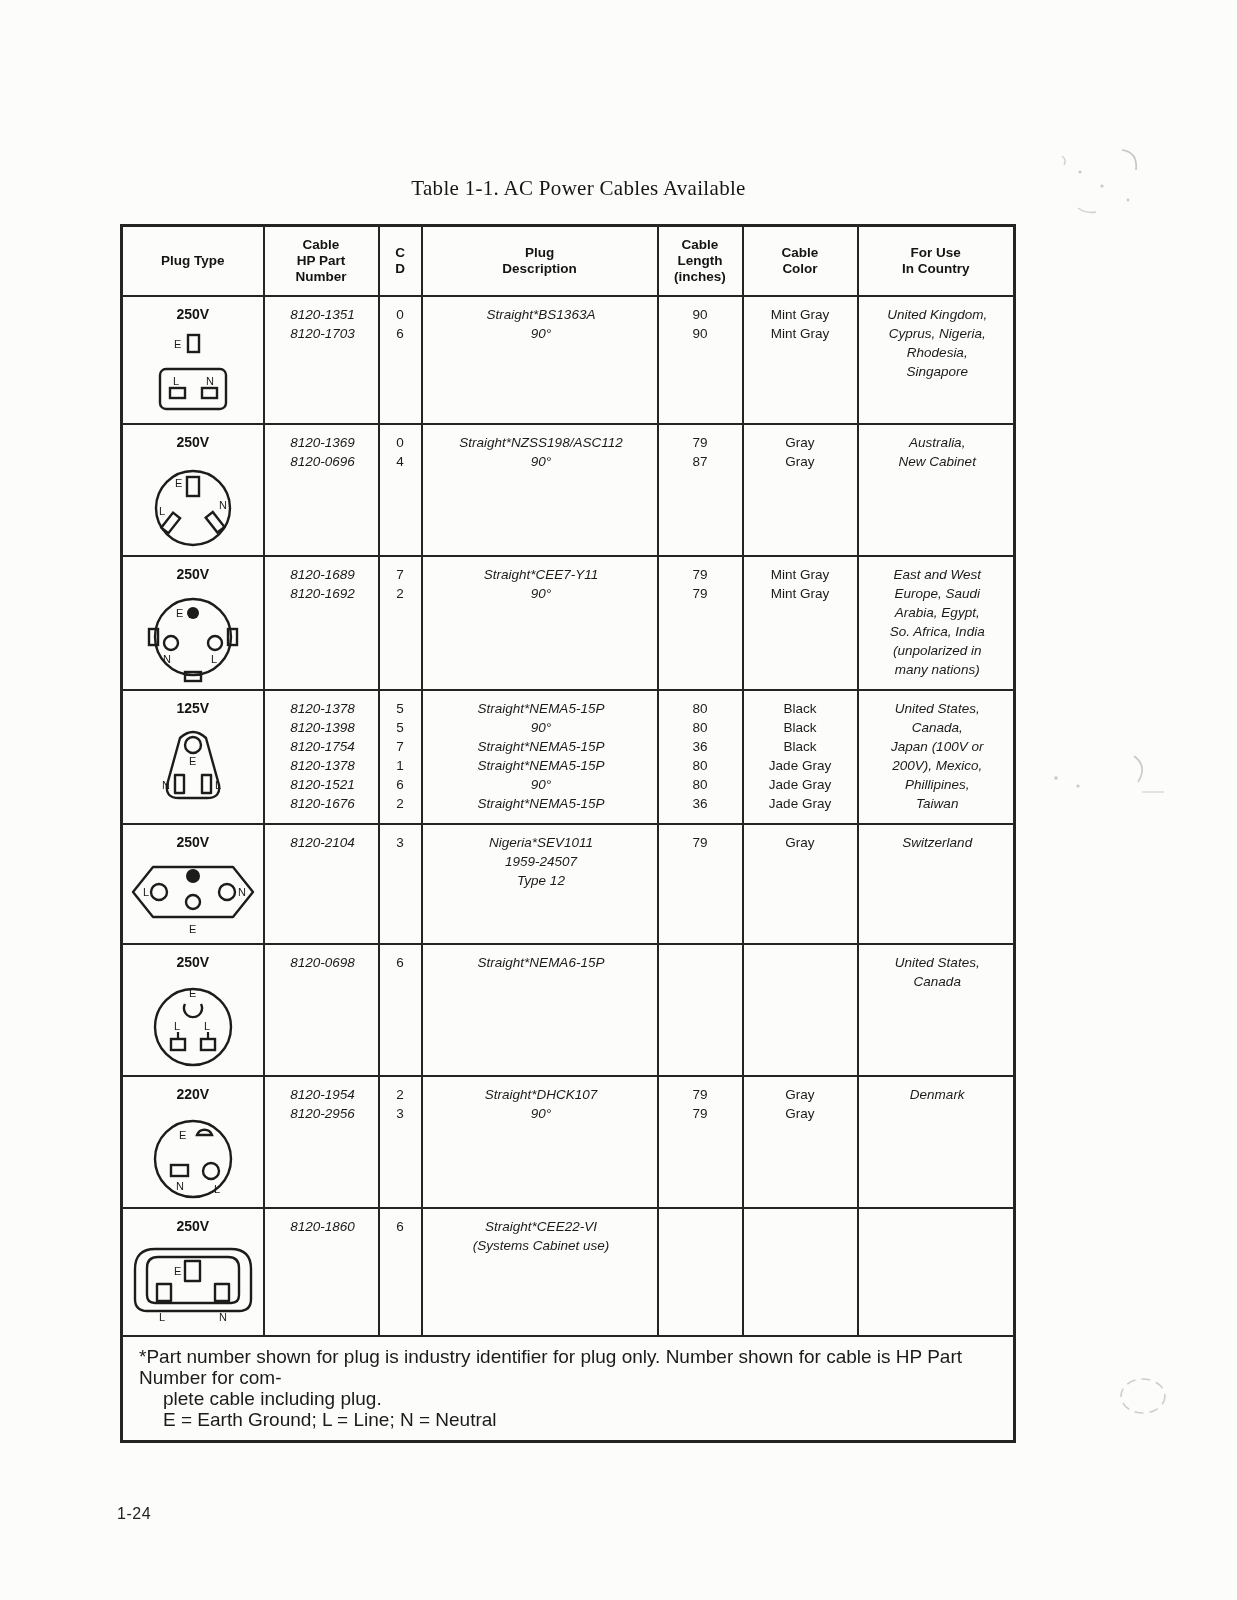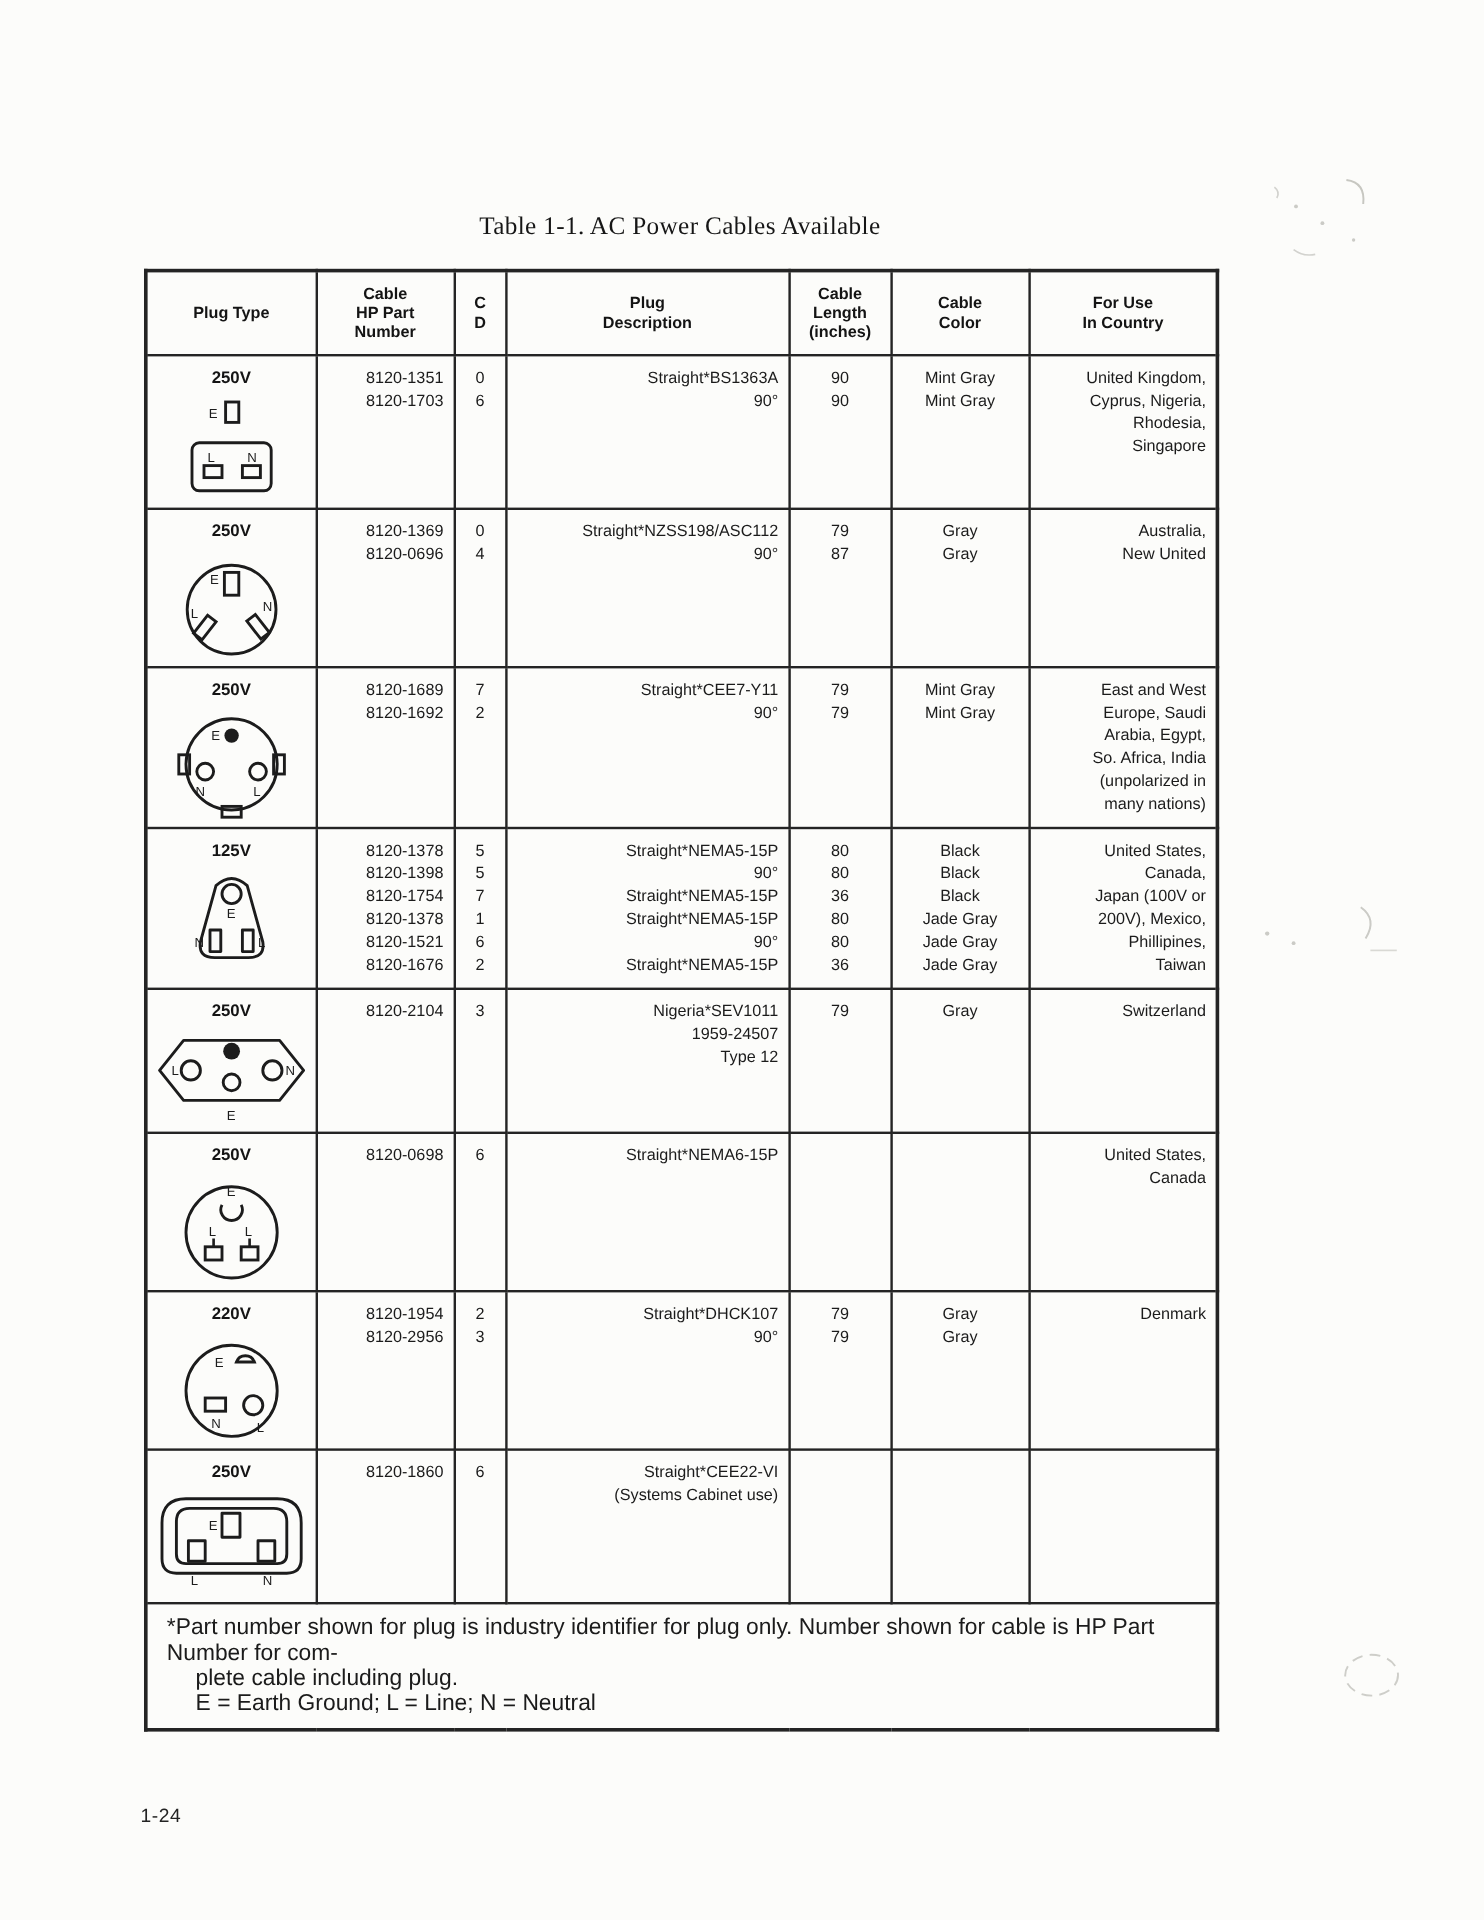--- a/index.html
+++ b/index.html
@@ -5,40 +5,40 @@
   * { margin:0; padding:0; box-sizing:border-box; }
   html,body { width:1237px; height:1600px; }
   body {
     position:relative;
     background:#fcfcfa;
     font-family:"Liberation Sans", sans-serif;
     color:#1b1b1b;
     overflow:hidden;
   }
   .page-title {
-    position:absolute; top:176px; left:120px; width:893px;
+    position:absolute; top:176px; left:132px; width:893px;
     text-align:center;
     font-family:"Liberation Serif", serif;
     font-size:21px; letter-spacing:0.3px; color:#161616;
   }
   table.cables {
     position:absolute; left:120px; top:224px;
     width:893px; table-layout:fixed;
     border-collapse:collapse;
     border:3px solid #242424;
     background:transparent;
   }
   th, td { border:2px solid #242424; vertical-align:top; }
   thead th {
     height:70px; vertical-align:middle; text-align:center;
     font-size:13.5px; font-weight:bold; line-height:16px; color:#141414;
     padding:4px 2px;
   }
   td.cell { font-size:13.5px; line-height:19px; padding:8px 8px 10px 8px; }
-  td.left   { text-align:right; padding-left:11px; }
+  td.left   { text-align:center; padding-left:11px;font-style:italic; }
   td.center { text-align:center; }
   td.plug-cell { text-align:center; padding:8px 2px 6px 2px; }
   .voltage { font-weight:bold; font-size:14px; margin-bottom:5px; color:#141414; }
   .plug-icon { display:block; margin:2px auto 0 auto; }
   .plug-icon svg { display:block; margin:0 auto; }
   td.footnote {
     font-size:19px; line-height:21px; padding:9px 14px 10px 16px; text-align:left;
   }
   .fn2 { margin-left:24px; }
   .page-number {
@@ -179,21 +179,21 @@
         <td class="cell center">
           <div class="line">79</div>
           <div class="line">87</div>
         </td>
         <td class="cell center">
           <div class="line">Gray</div>
           <div class="line">Gray</div>
         </td>
         <td class="cell left">
           <div class="line">Australia,</div>
-          <div class="line">New United</div>
+          <div class="line">New Cabinet</div>
         </td>
       </tr>
       <tr>
         <td class="cell plug-cell">
           <div class="voltage">250V</div>
           <div class="plug-icon">
             <svg width="104" height="94" viewBox="0 0 104 94">
               <g fill="none" stroke="#1c1c1c" stroke-width="2.4">
                 <circle cx="52" cy="48" r="38"></circle>
                 <rect x="8" y="40" width="9" height="16"></rect>

